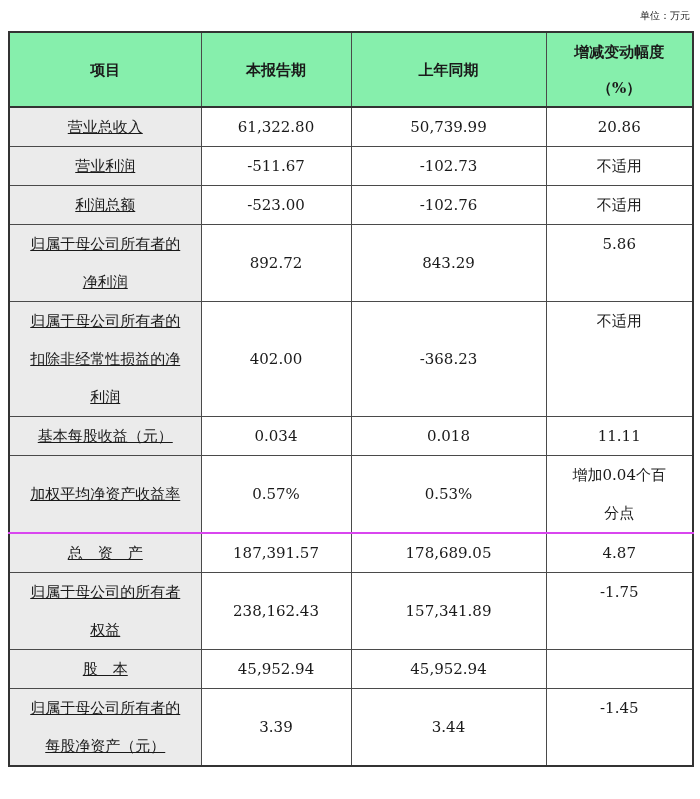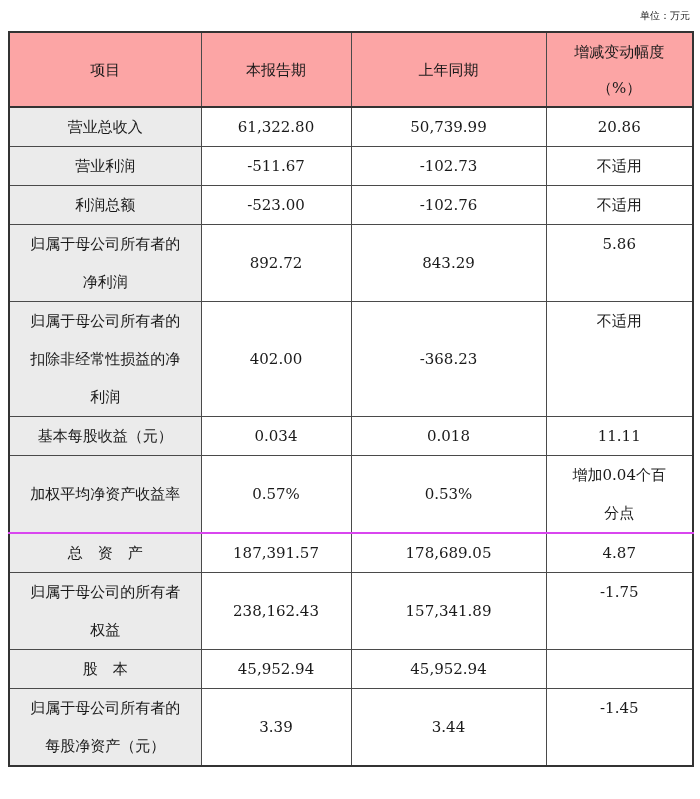--- a/index.html
+++ b/index.html
@@ -40,32 +40,34 @@
     text-align: center;
     font-size: 15px;
     font-weight: normal;
     line-height: 38px;
     vertical-align: middle;
     padding: 0;
     overflow: hidden;
     word-break: break-all;
   }
   .fin-table thead th {
-    background: #fca5a5;
+    background: #86efac;
     height: 73px;
     line-height: 36px;
     border-bottom: 2px solid #333333;
+    font-weight: bold;
   }
   .fin-table thead th .hline {
     display: block;
     line-height: 36px;
   }
   .fin-table td.label-cell {
     background: #ebebeb;
     padding: 0 20px;
+    text-decoration: underline;
   }
   .fin-table td.change-cell {
     padding: 0 25px;
   }
   .fin-table td.va-top {
     vertical-align: top;
     border-radius: 17px;
   }
   .fin-table tr.section-break td {
     border-top: 2px solid #d946ef;

